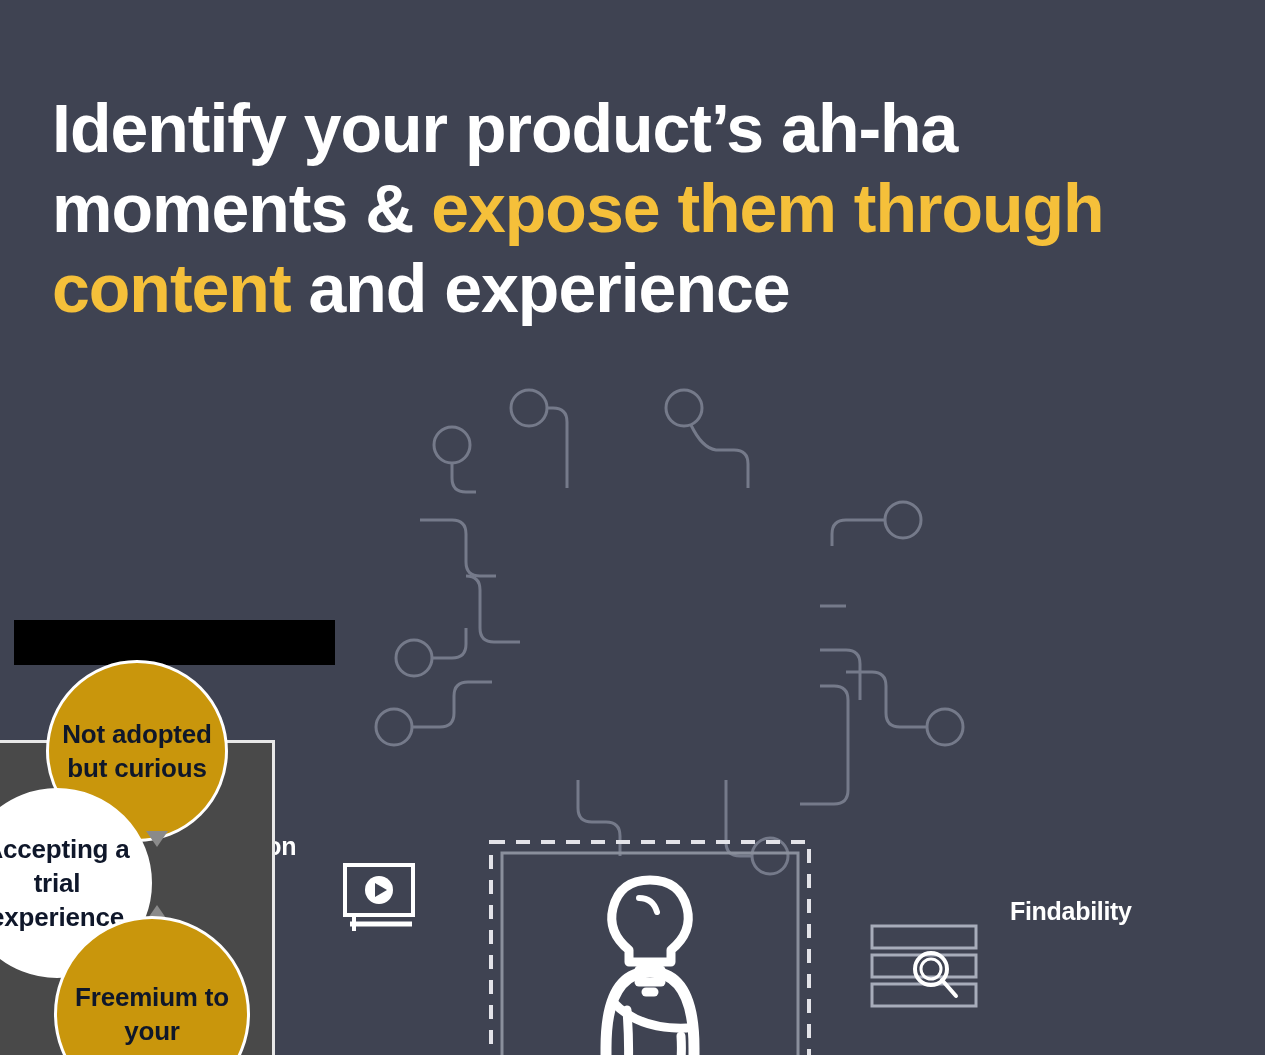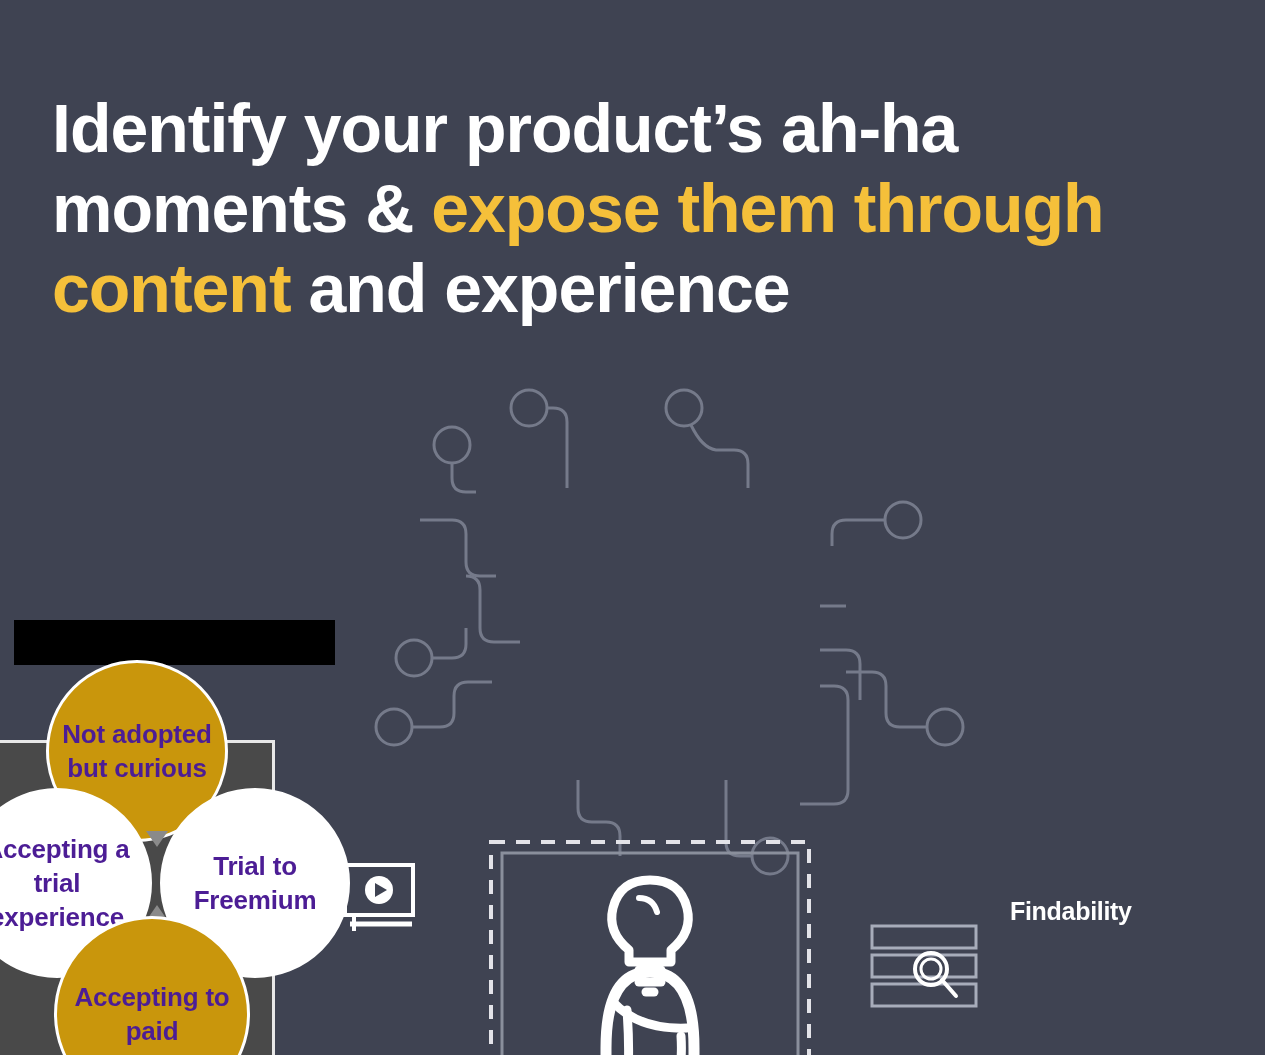--- a/index.html
+++ b/index.html
@@ -83,21 +83,21 @@
 
   .bubble {
     position: absolute;
     border-radius: 50%;
     border: 3px solid #ffffff;
     box-sizing: border-box;
     display: flex;
     align-items: center;
     justify-content: flex-end;
     text-align: center;
-    color: #4c1d95;
+    color: #0f172a;
     font-weight: bold;
     font-size: 26px;
     line-height: 34px;
     letter-spacing: -0.2px;
   }
   .bubble-gold  { background: #c9960c; }
   .bubble-white { background: #ffffff; }
 
   #bubble-not-adopted { left: 46px;  top: 660px; width: 182px; height: 182px; }
   #bubble-accepting   { left: -38px; top: 788px; width: 190px; height: 190px; }
@@ -215,20 +215,17 @@
     <span>Not adopted but curious</span>
   </div>
 
   <div class="arrow-tri" id="arrow-down"></div>
   <div class="arrow-tri" id="arrow-up"></div>
 
   <div class="bubble bubble-white" id="bubble-accepting">
     <span>Accepting a trial experience</span>
   </div>
 
-  <div class="bubble bubble-white" id="bubble-trial">
-    <span>Trial to Freemium</span>
-  </div>
 
   <div class="bubble bubble-gold" id="bubble-freemium">
-    <span>Accepting to paid</span>
+    <span>Freemium to your</span>
   </div>
 </div>
 
 </body></html>

